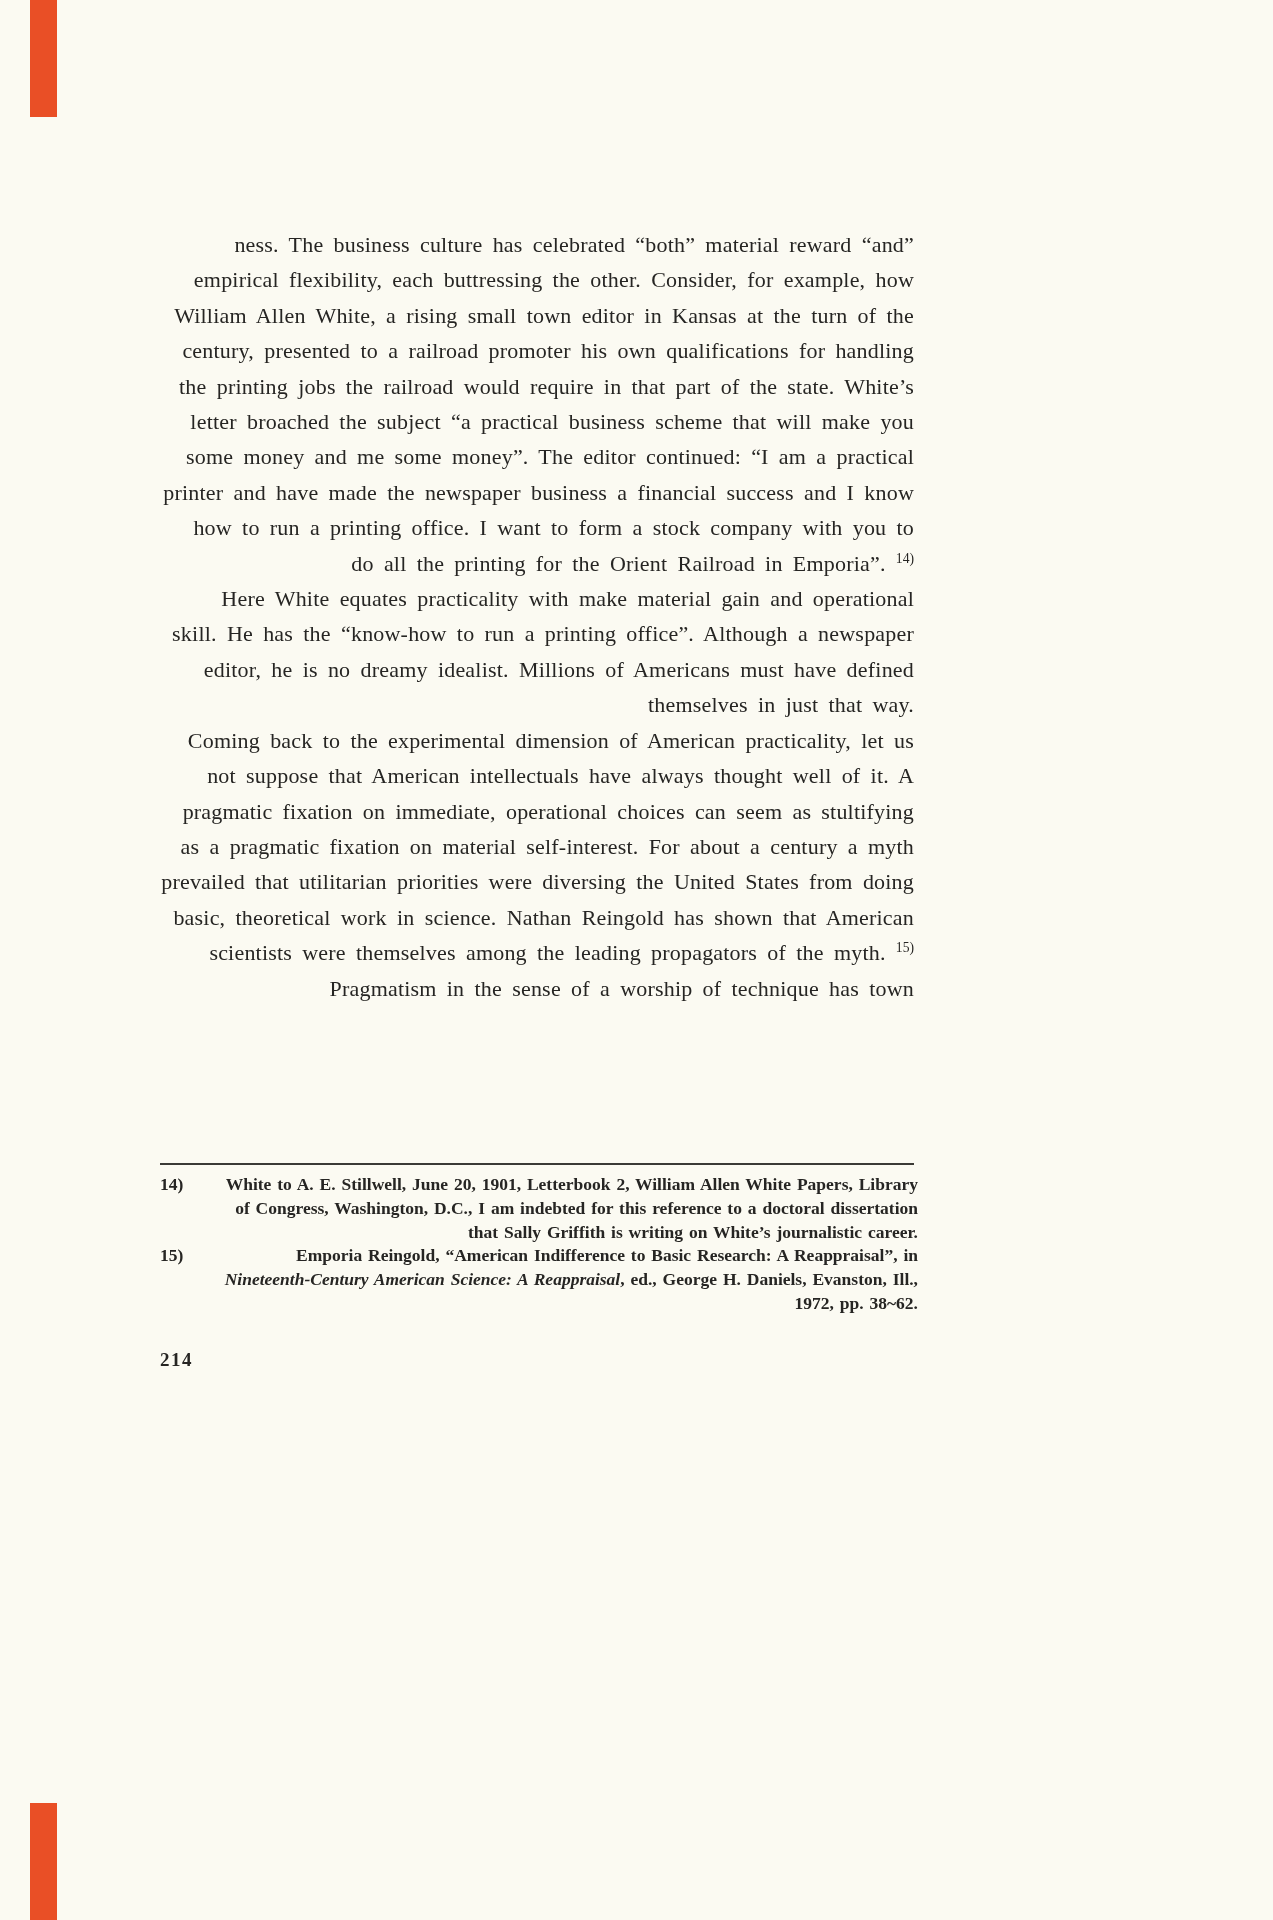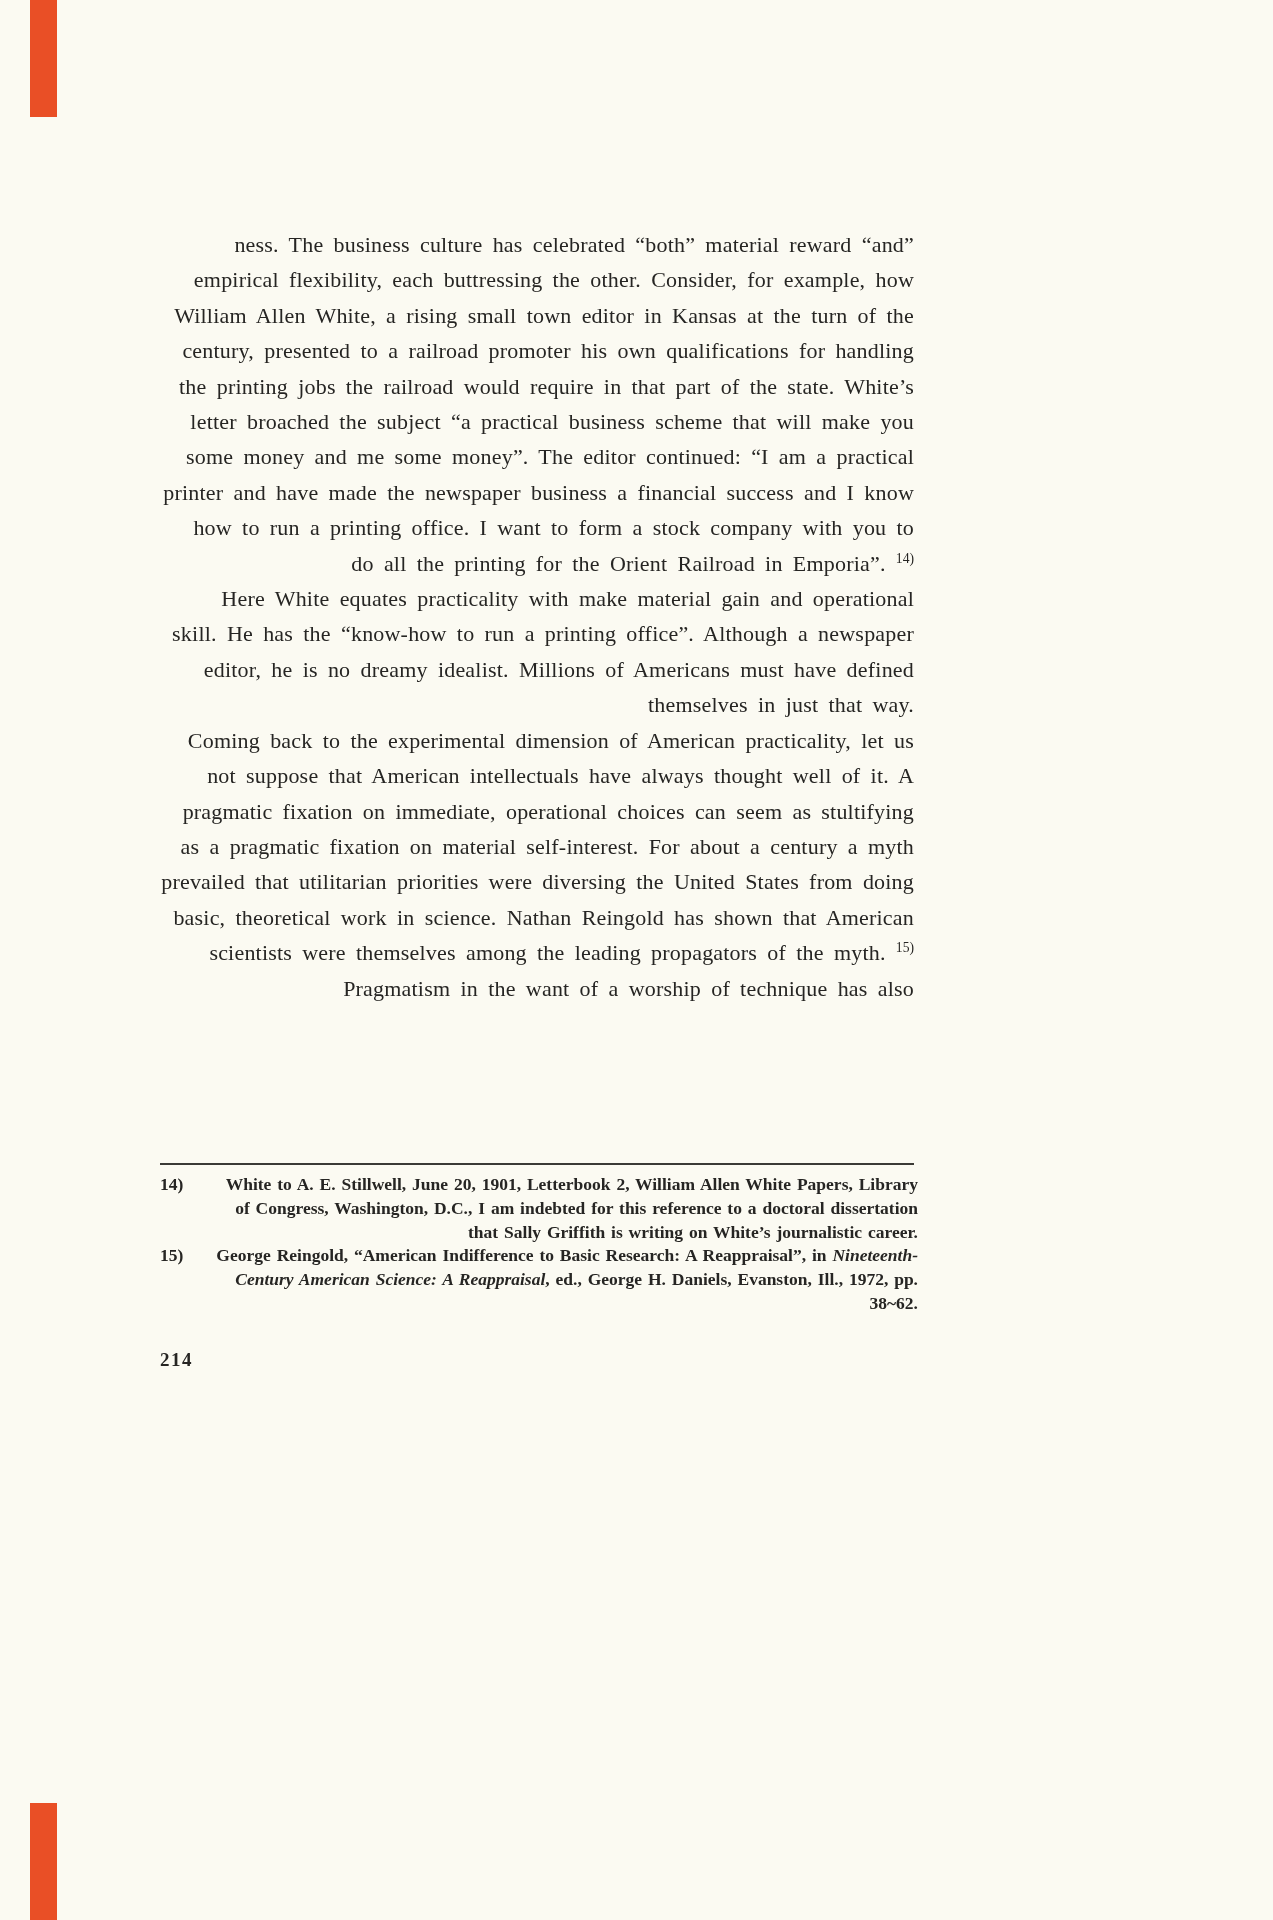--- a/index.html
+++ b/index.html
@@ -72,23 +72,23 @@
 </head>
 <body style="background: rgb(251, 250, 242); color: rgb(38, 37, 35);">
 
 <div class="scan-strip strip-top" style="background: rgb(233, 79, 38);"></div>
 <div class="scan-strip strip-bottom" style="background: rgb(233, 79, 38);"></div>
 
 <div class="body-text">
     <p class="para"><span>ness. The business culture has celebrated “both” material reward “and” empirical flexibility, each buttressing the other. Consider, for example, how William Allen White, a rising small town editor in Kansas at the turn of the century, presented to a railroad promoter his own qualifications for handling the printing jobs the railroad would require in that part of the state. White’s letter broached the subject “a practical business scheme that will make you some money and me some money”. The editor continued: “I am a practical printer and have made the newspaper business a financial success and I know how to run a printing office. I want to form a stock company with you to do all the printing for the Orient Railroad in Emporia”. </span><sup>14)</sup></p>
     <p class="para indent"><span>Here White equates practicality with make material gain and operational skill. He has the “know-how to run a printing office”. Although a newspaper editor, he is no dreamy idealist. Millions of Americans must have defined themselves in just that way.</span></p>
     <p class="para indent"><span>Coming back to the experimental dimension of American practicality, let us not suppose that American intellectuals have always thought well of it. A pragmatic fixation on immediate, operational choices can seem as stultifying as a pragmatic fixation on material self-interest. For about a century a myth prevailed that utilitarian priorities were diversing the United States from doing basic, theoretical work in science. Nathan Reingold has shown that American scientists were themselves among the leading propagators of the myth. </span><sup>15)</sup></p>
-    <p class="para indent"><span>Pragmatism in the want of a worship of technique has also</span></p>
+    <p class="para indent"><span>Pragmatism in the sense of a worship of technique has town</span></p>
   </div>
 
 <div class="footnote-rule"></div>
 
 <div class="footnotes">
     <div class="footnote"><span class="footnote-label">14)</span><span><span>White to A. E. Stillwell, June 20, 1901, Letterbook 2, William Allen White Papers, Library of Congress, Washington, D.C., I am indebted for this reference to a doctoral dissertation that Sally Griffith is writing on White’s journalistic career.</span></span></div>
-    <div class="footnote"><span class="footnote-label">15)</span><span><span>George Reingold, “American Indifference to Basic Research: A Reappraisal”, in </span><em>Nineteenth-Century American Science: A Reappraisal</em><span>, ed., George H. Daniels, Evanston, Ill., 1972, pp. 38~62.</span></span></div>
+    <div class="footnote"><span class="footnote-label">15)</span><span><span>Emporia Reingold, “American Indifference to Basic Research: A Reappraisal”, in </span><em>Nineteenth-Century American Science: A Reappraisal</em><span>, ed., George H. Daniels, Evanston, Ill., 1972, pp. 38~62.</span></span></div>
   </div>
 
 <div class="page-number">214</div>
 
 </body></html>

